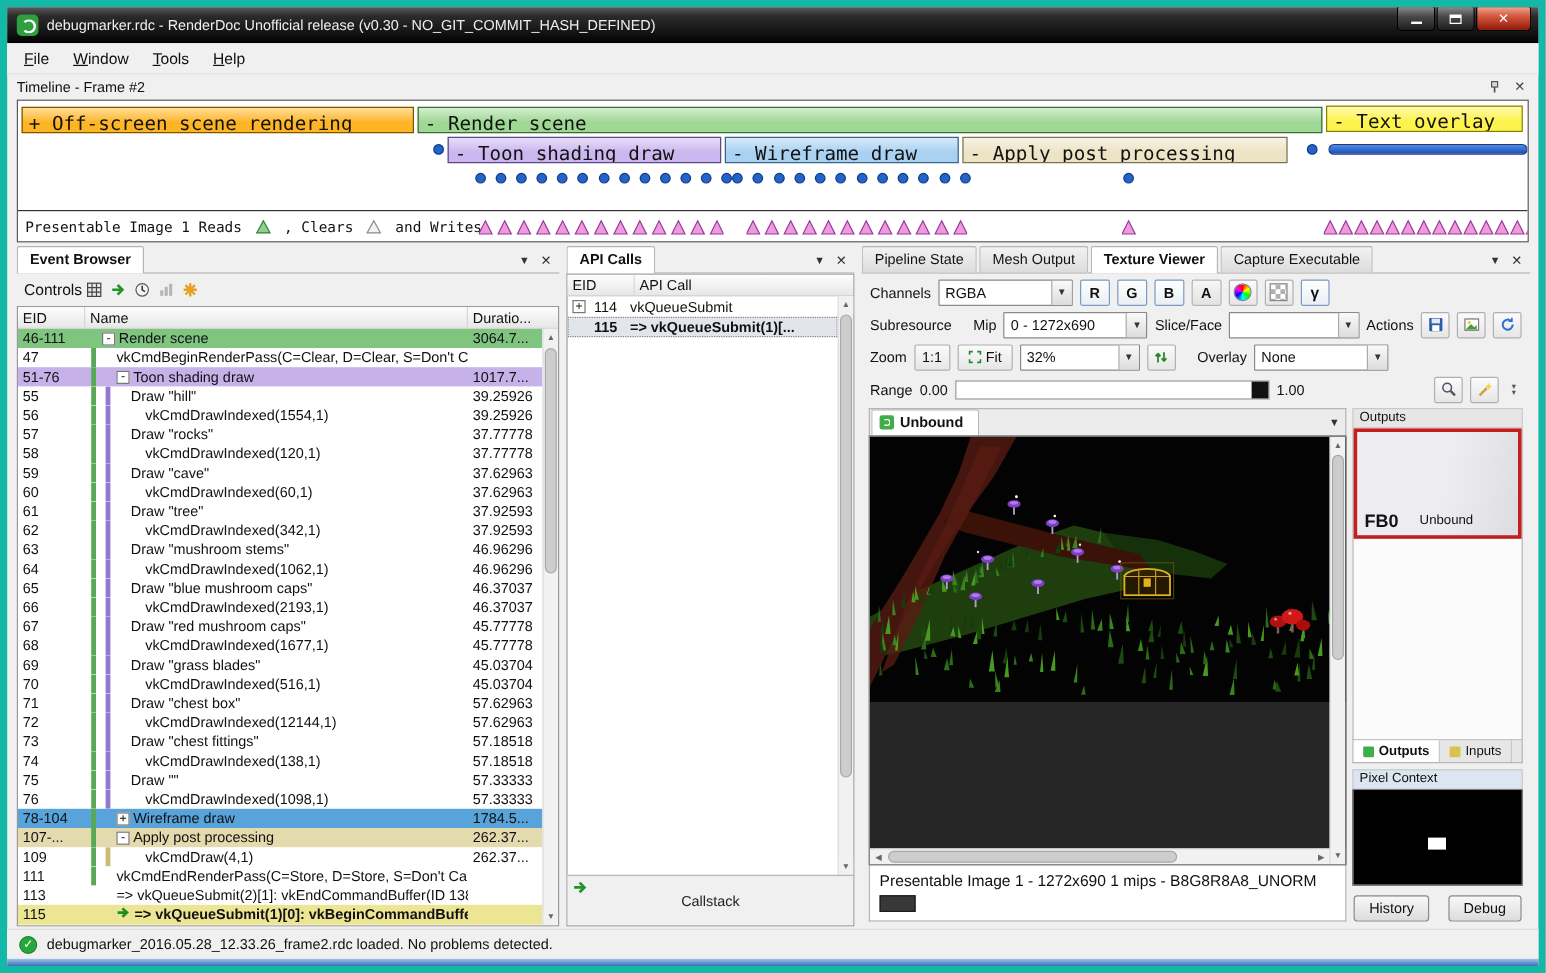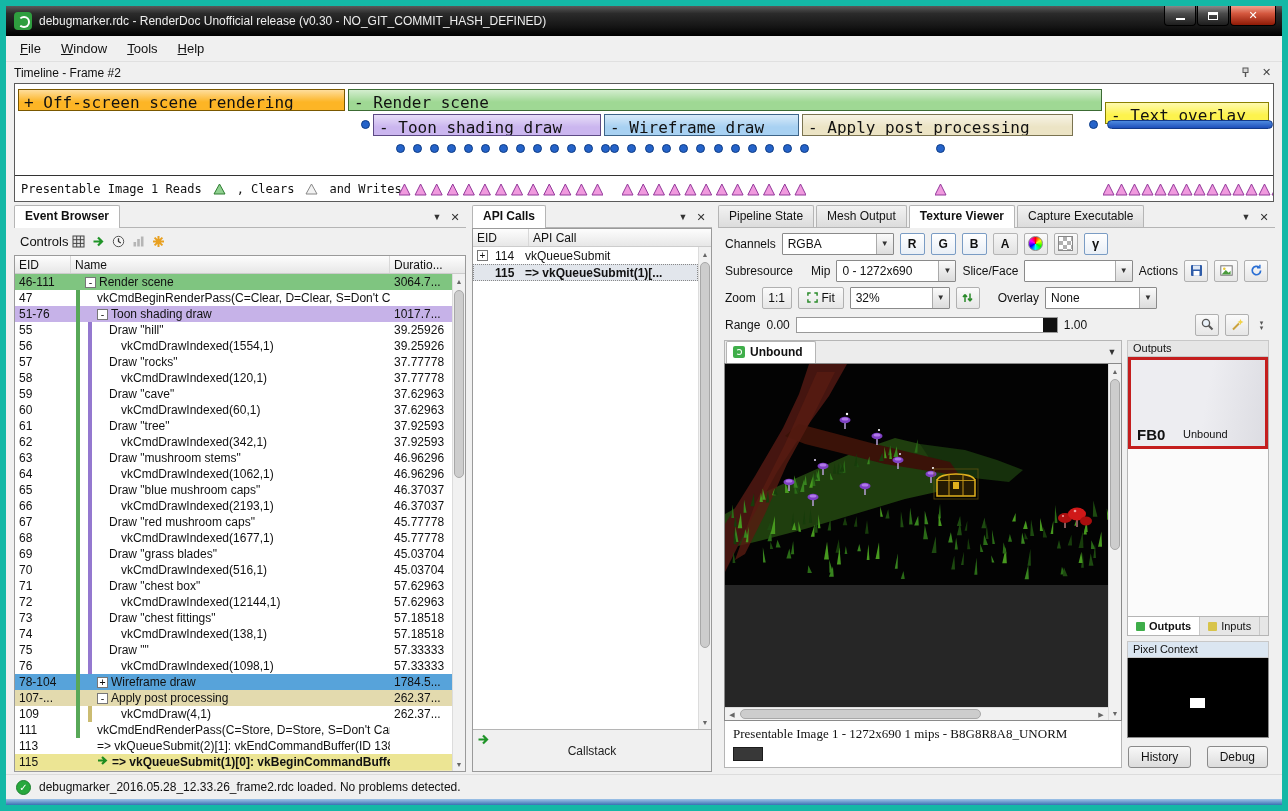--- a/index.html
+++ b/index.html
@@ -117,21 +117,21 @@
   
   .tv-main { flex:1; display:flex; gap:5px; padding:0 6px 4px 6px; min-height:0; }
   .tv-left { flex:1; display:flex; flex-direction:column; min-width:0; }
   .tex-tabbar { height:23px; flex:none; background:#ececec; border:1px solid #b5b5b5; border-bottom:none; display:flex; align-items:flex-end; }
   .tex-tab { background:#fff; border:1px solid #b5b5b5; border-bottom:none; font-weight:bold; padding:3px 12px 4px 6px; display:flex; align-items:center; gap:5px; font-size:12px; margin:1px 0 0 1px; border-radius:2px 2px 0 0; }
   .rd-cube { width:12px; height:12px; border-radius:2px; background:#3fae4a; position:relative; }
   .rd-cube::before { content:""; position:absolute; left:3px; top:3px; width:4px; height:4px; border:1.5px solid #fff; border-left-color:transparent; border-radius:50%; }
   .tex-tab-dd { margin-left:auto; width:18px; height:18px; display:flex; align-items:center; justify-content:center; font-size:9px; color:#333; margin-bottom:2px; }
   .tex-viewer { flex:1; background:#262626; border:1px solid #8a8a8a; position:relative; overflow:hidden; min-height:0; }
   .scene { position:absolute; left:0; top:0; }
-  .tex-status { height:47px; flex:none; background:#fff; border:1px solid #b5b5b5; border-top:none; font-family:Liberation Serif, serif; font-size:13px; padding:5px 8px; }
+  .tex-status { height:47px; flex:none; background:#fff; border:1px solid #b5b5b5; border-top:none; font-family:Liberation Sans, sans-serif; font-size:13px; padding:5px 8px; }
   .swatch { width:30px; height:14px; background:#383838; border:1px solid #1c1c1c; margin-top:5px; }
 
   
   .tv-right { width:142px; flex:none; display:flex; flex-direction:column; }
   .sec-head { height:17px; flex:none; background:#e6e6e6; border:1px solid #c8c8c8; font-size:11px; padding:1px 5px; }
   .sec-head.blue { background:#dbe6f1; }
   .thumb-area { flex:1; background:#fbfbfb; border:1px solid #b5b5b5; border-top:none; padding:0; min-height:0; }
   .fb-thumb { height:92px; border:3px solid #c41e1e; background:linear-gradient(100deg,#ededf1 55%,#dcdce2); position:relative; }
   .fb-label { position:absolute; left:6px; bottom:3px; font-weight:bold; font-size:15px; }
   .fb-sub { position:absolute; left:52px; bottom:6px; font-size:11px; }
@@ -186,21 +186,21 @@
           <line x1="5.5" y1="5.5" x2="5.5" y2="10" stroke="#555" stroke-width="1.4"></line>
         </svg>
     </span>
     <span class="dock-ico">✕</span>
   </div>
 
   <div class="timeline-body">
     <div id="tl-canvas" style="position:absolute;inset:0;">
         <div class="tl-bar" style="left: 3px; width: 327px; top: 5px; background-color: rgb(253, 181, 37); border-color: rgb(122, 88, 0);">+ Off-screen scene rendering</div>
         <div class="tl-bar" style="left: 333px; width: 754px; top: 5px; background-color: rgb(159, 216, 148); border-color: rgb(60, 107, 52);">- Render scene</div>
-        <div class="tl-bar" style="left: 1090px; width: 164px; top: 18px; background-color: rgb(253, 243, 77); border-color: rgb(138, 128, 0);">- Text overlay</div>
+        <div class="tl-bar" style="left: 1090px; width: 164px; top: 4px; background-color: rgb(253, 243, 77); border-color: rgb(138, 128, 0);">- Text overlay</div>
         <div class="tl-bar" style="left: 589px; width: 195px; top: 30px; background-color: rgb(168, 209, 242); border-color: rgb(61, 100, 136);">- Wireframe draw</div>
         <div class="tl-bar" style="left: 358px; width: 228px; top: 30px; background-color: rgb(203, 182, 239); border-color: rgb(93, 74, 133);">- Toon shading draw</div>
         <div class="tl-bar" style="left: 787px; width: 271px; top: 30px; background-color: rgb(236, 228, 197); border-color: rgb(122, 115, 80);">- Apply post processing</div>
         <div class="tl-dot" style="left: 346px; top: 36px;"></div>
         <div class="tl-dot" style="left: 1074px; top: 36px;"></div>
         <div class="tl-pill" style="left: 1092px; width: 166px; top: 36px;"></div>
         <div class="tl-dot" style="left: 381px; top: 60px;"></div>
         <div class="tl-dot" style="left: 398.083px; top: 60px;"></div>
         <div class="tl-dot" style="left: 415.167px; top: 60px;"></div>
         <div class="tl-dot" style="left: 432.25px; top: 60px;"></div>

